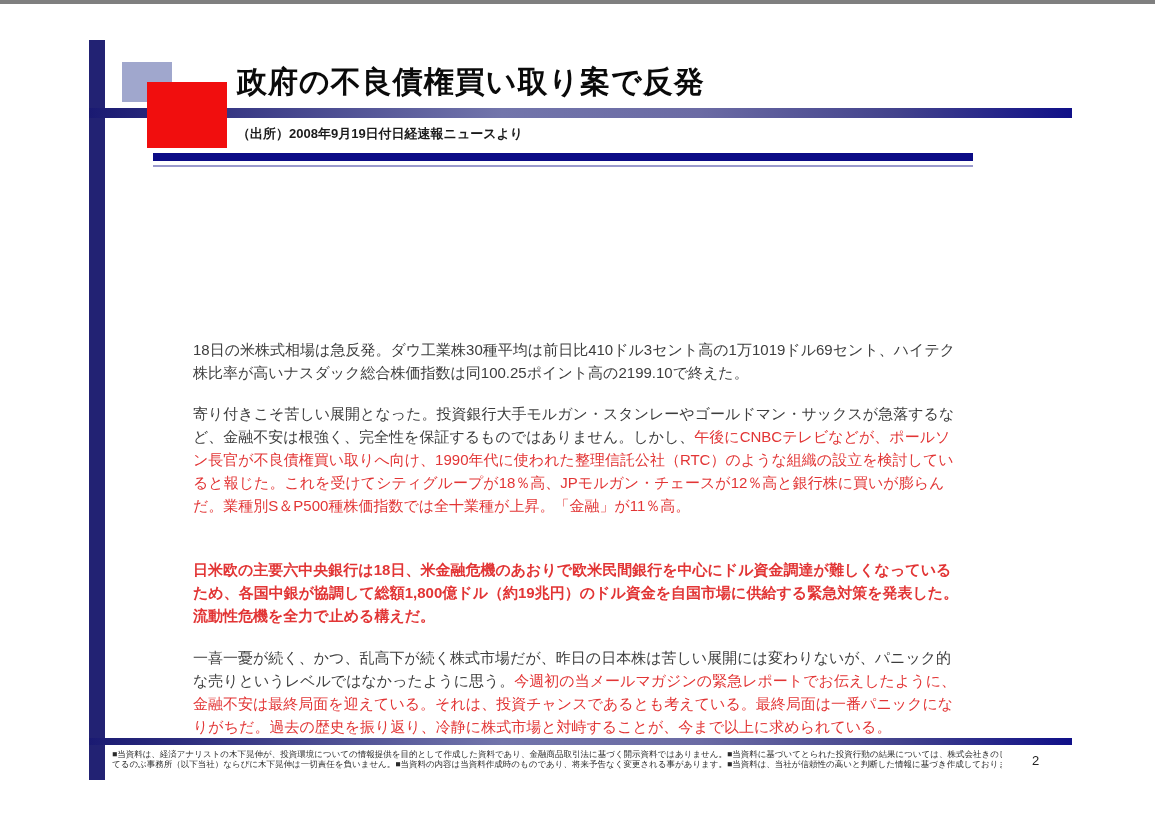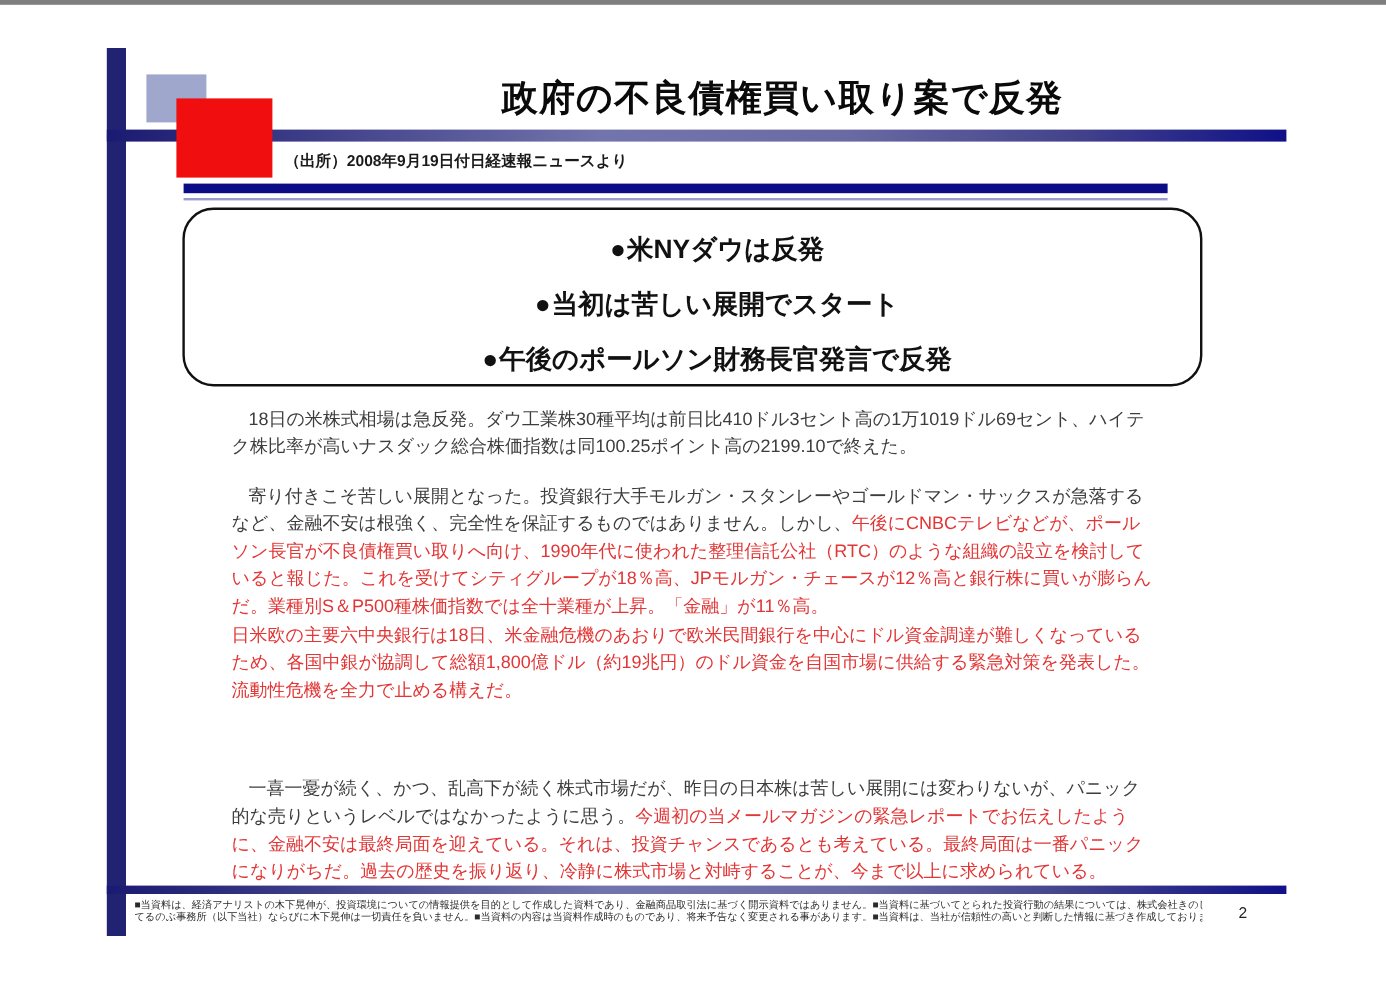--- a/index.html
+++ b/index.html
@@ -2,21 +2,21 @@
 <html lang="ja"><head>
 <meta charset="utf-8">
 <style>
   :root{
     --navy:#0c0c86;
     --vbar:#222273;
     --text-black:#3d3d3d;
     --text-red:#e23535;
     --thin-line:#9a9acc;
   }
-  *{box-sizing:border-box;margin:0;padding:0;text-align:center;}
+  *{box-sizing:border-box;margin:0;padding:0;}
   html,body{width:1155px;height:818px;background:#ffffff;overflow:hidden;}
   body{font-family:"Liberation Sans","DejaVu Sans",sans-serif;position:relative;}
 
   .page{position:absolute;inset:0;width:1155px;height:818px;background:#fff;}
 
   .top-strip{position:absolute;left:0;top:0;width:1155px;height:4px;background:#7f7f7f;}
 
   .vbar{position:absolute;left:89px;top:40px;width:16px;height:740px;background:var(--vbar);}
 
   .sq-lavender{position:absolute;left:122px;top:62px;width:50px;height:40px;background:#a0a7cd;z-index:2;}
@@ -36,24 +36,24 @@
 
   .callout{position:absolute;left:152px;top:173px;width:850px;height:149px;
            border:2px solid #111;border-radius:26px;background:#fff;padding:10px 0 0 41px;z-index:2;}
   .bullet-row{height:46px;line-height:46px;font-size:22px;font-weight:bold;color:#111;white-space:nowrap;}
   .bullet-row .bullet{margin-right:1px;}
 
   .body-par{position:absolute;left:193px;width:770px;font-size:15px;line-height:23px;
             color:var(--text-black);text-align:left;}
   .p1{top:338px;}
   .p2{top:402px;}
-  .p3{top:518px;}
+  .p3{top:558px;font-weight:bold;}
   .p4{top:646px;}
   [data-color="red"]{color:var(--text-red);}
-  [data-color="black"]{color:var(--text-black);margin-left:14px;}
+  [data-color="black"]{color:var(--text-black);}
 
   .disclaimer{position:absolute;left:112px;top:749px;width:890px;font-size:8.5px;line-height:10px;
               color:#2b2b2b;z-index:2;}
   .disclaimer div{white-space:nowrap;overflow:hidden;}
   .page-number{position:absolute;left:1032px;top:753px;font-size:13px;color:#222;}
 </style>
 </head>
 <body>
 
 <div class="page">
@@ -64,31 +64,20 @@
   <div class="sq-lavender"></div>
   <div class="sq-red"></div>
   <div class="hbar top"></div>
 
   <h1 class="title">政府の不良債権買い取り案で反発</h1>
   <div class="source">（出所）2008年9月19日付日経速報ニュースより</div>
 
   <div class="navy-bar"></div>
   <div class="thin-line"></div>
 
-  <div class="callout">
-    <div class="bullet-row">
-      <span class="bullet">●</span><span>米NYダウは反発</span>
-    </div>
-    <div class="bullet-row">
-      <span class="bullet">●</span><span>当初は苦しい展開でスタート</span>
-    </div>
-    <div class="bullet-row">
-      <span class="bullet">●</span><span>午後のポールソン財務長官発言で反発</span>
-    </div>
-  </div>
 
   <p class="body-par p1">
     <span data-color="black">18日の米株式相場は急反発。ダウ工業株30種平均は前日比410ドル3セント高の1万1019ドル69セント、ハイテク株比率が高いナスダック総合株価指数は同100.25ポイント高の2199.10で終えた。</span>
   </p>
 
   <p class="body-par p2">
     <span data-color="black">寄り付きこそ苦しい展開となった。投資銀行大手モルガン・スタンレーやゴールドマン・サックスが急落するなど、金融不安は根強く、完全性を保証するものではありません。しかし、</span><span data-color="red">午後にCNBCテレビなどが、ポールソン長官が不良債権買い取りへ向け、1990年代に使われた整理信託公社（RTC）のような組織の設立を検討していると報じた。これを受けてシティグループが18％高、JPモルガン・チェースが12％高と銀行株に買いが膨らんだ。業種別S＆P500種株価指数では全十業種が上昇。「金融」が11％高。</span>
   </p>
 
   <p class="body-par p3">

